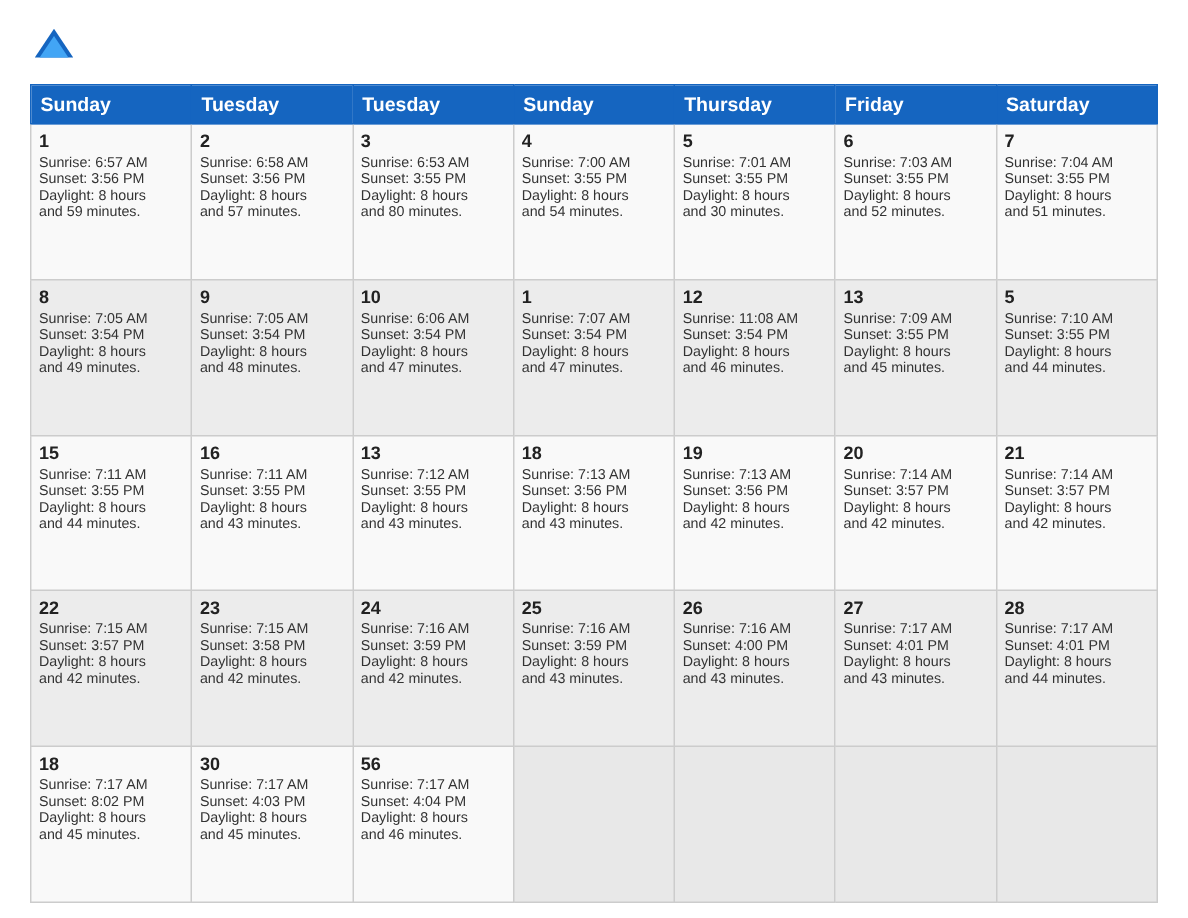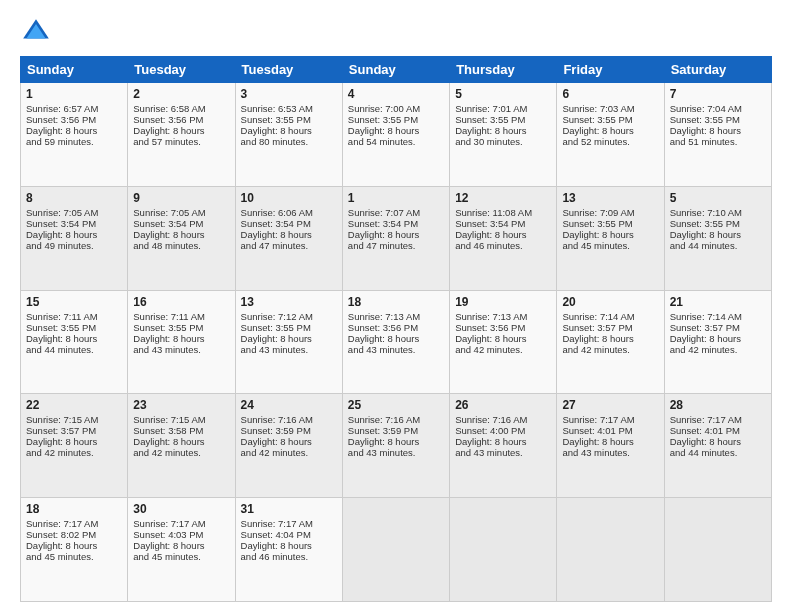--- a/index.html
+++ b/index.html
@@ -346,21 +346,21 @@
             <div>and 45 minutes.</div>
           </td>
           <td>
             <span class="day-number">30</span>
             <div>Sunrise: 7:17 AM</div>
             <div>Sunset: 4:03 PM</div>
             <div>Daylight: 8 hours</div>
             <div>and 45 minutes.</div>
           </td>
           <td>
-            <span class="day-number">31</span>
+            <span class="day-number">56</span>
             <div>Sunrise: 7:17 AM</div>
             <div>Sunset: 4:04 PM</div>
             <div>Daylight: 8 hours</div>
             <div>and 46 minutes.</div>
           </td>
           <td class="empty-cell"></td>
           <td class="empty-cell"></td>
           <td class="empty-cell"></td>
           <td class="empty-cell"></td>
         </tr>

